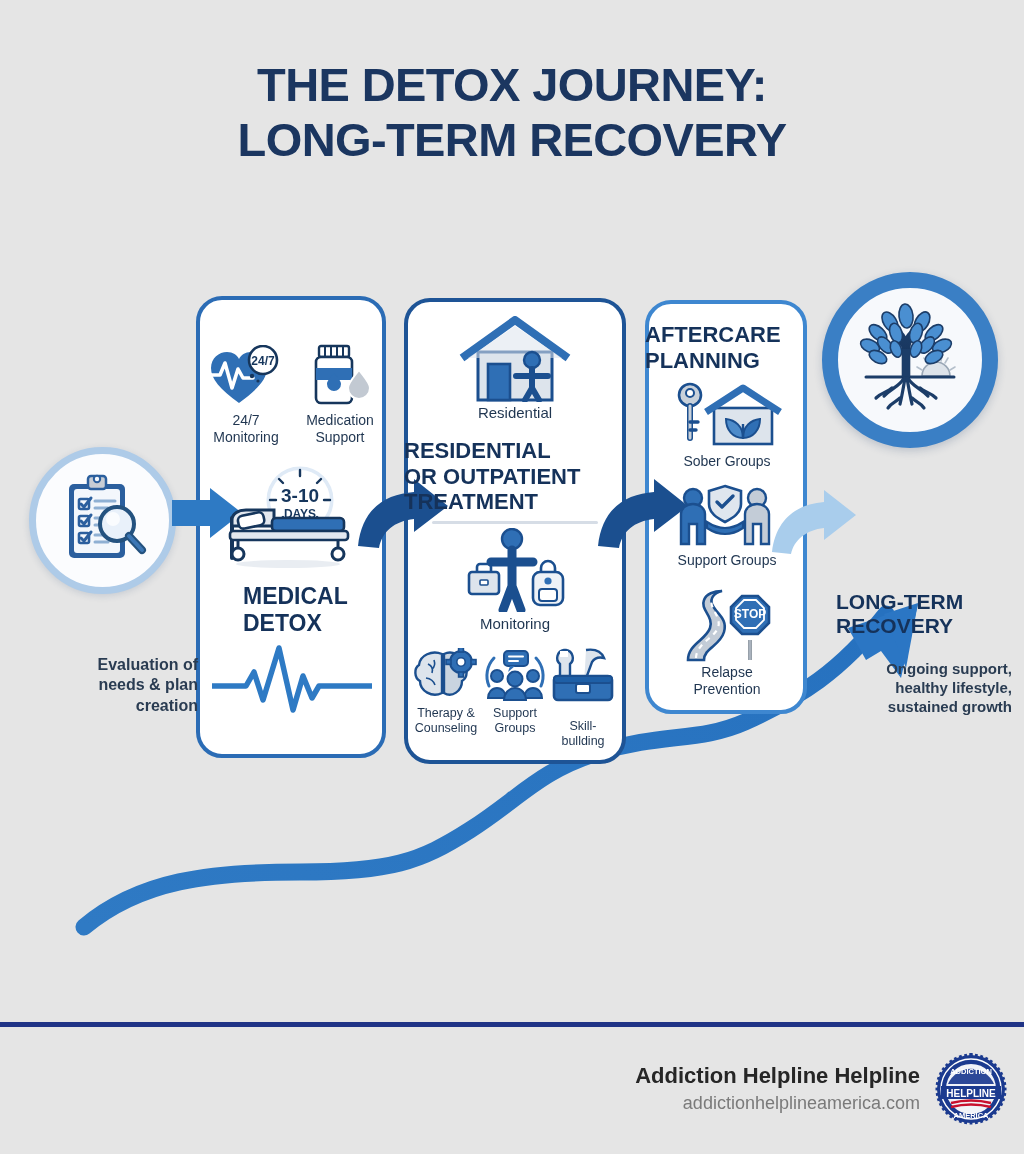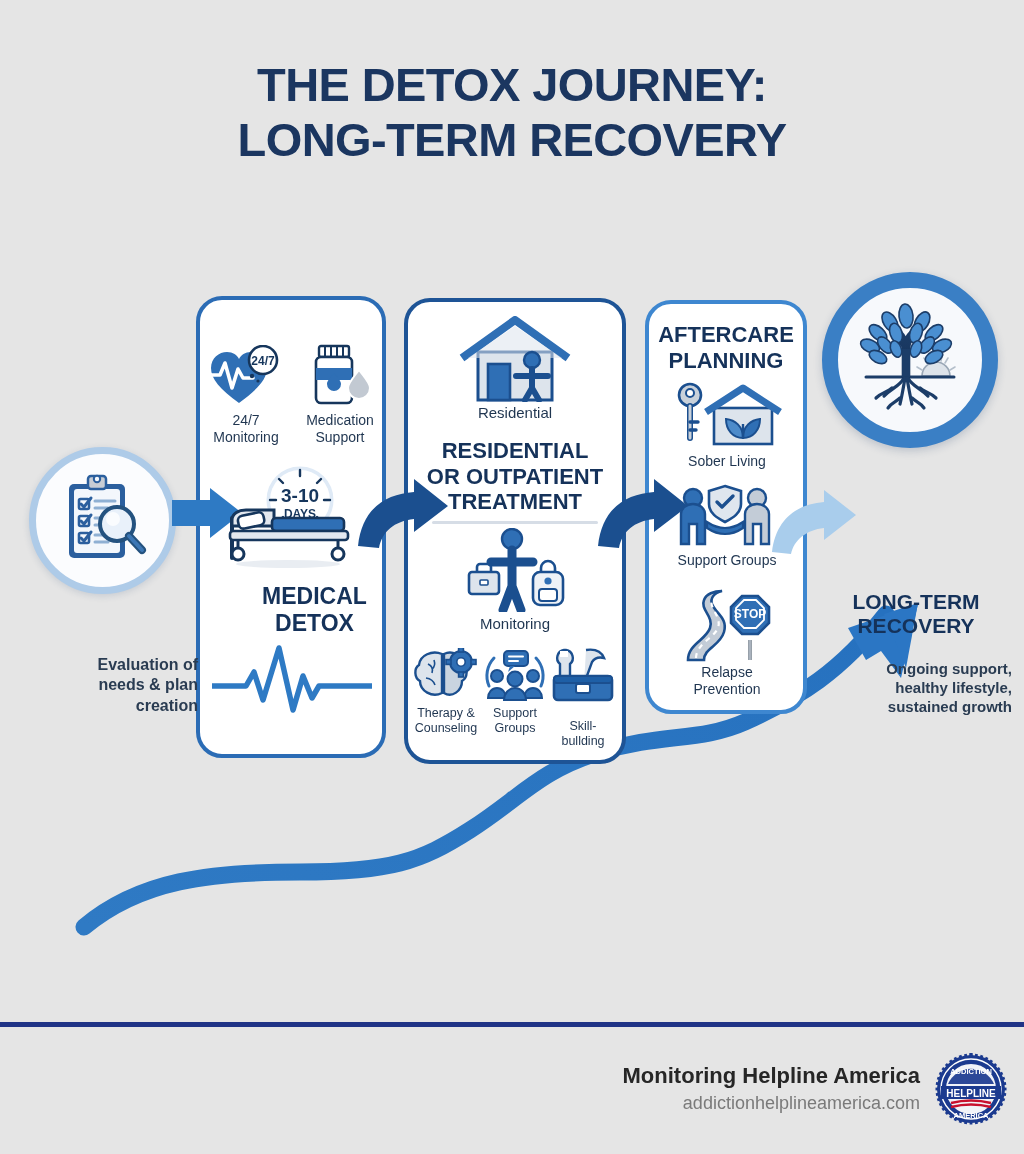--- a/index.html
+++ b/index.html
@@ -51,21 +51,21 @@
     left:822px; top:272px; width:176px; height:176px;
     background:#f7f9fc;
     border:16px solid #3a7fc5;
     box-shadow: 0 3px 9px rgba(40,70,110,.22);
   }
 
   .icon-wrap { position:absolute; display:flex; align-items:center; justify-content:center; }
 
   
   .stage-head {
-    position:absolute; text-align:center;
+    position:absolute; text-align:left;
     color:#15325a; font-weight:800; text-transform:uppercase;
     line-height:1.16;
   }
   .stage-sub {
     position:absolute; text-align:right;
     color:#24384f; font-weight:700; line-height:1.28;
   }
   .icon-cap {
     position:absolute; text-align:center; color:#1f3550;
     font-size:14px; line-height:1.2; font-weight:400;
@@ -371,21 +371,21 @@
       <path d="M22,24 v32" stroke="#1b4f8f" stroke-width="6" stroke-linecap="round"></path>
       <path d="M22,24 v32" stroke="#c9d1da" stroke-width="3" stroke-linecap="round"></path>
       <path d="M22,40 h8 M22,48 h6" stroke="#1b4f8f" stroke-width="3.4" stroke-linecap="round"></path>
       <rect x="46" y="26" width="58" height="36" fill="#dde4ec" stroke="#1b4f8f" stroke-width="2.6"></rect>
       <path d="M38,30 L75,6 L112,30" fill="none" stroke="#2f6fb5" stroke-width="7" stroke-linejoin="round"></path>
       <path d="M75,56 c0,-12 8,-18 17,-19 c0,11 -7,19 -17,19 z" fill="#2f6fb5" stroke="#1b4f8f" stroke-width="2"></path>
       <path d="M75,56 c0,-12 -8,-18 -17,-19 c0,11 7,19 17,19 z" fill="#4d8bca" stroke="#1b4f8f" stroke-width="2"></path>
       <path d="M75,56 v-14" stroke="#1b4f8f" stroke-width="2.4"></path>
     </svg>
   </div>
-  <div class="icon-cap" id="cap-sober">Sober Living</div>
+  <div class="icon-cap" id="cap-sober">Sober Groups</div>
 
   <div class="icon-wrap" style="left:669px; top:484px; width:112px; height:66px;">
     <svg viewBox="0 0 112 66" width="112" height="66">
       <g fill="#2f6fb5" stroke="#1b4f8f" stroke-width="2.4">
         <circle cx="24" cy="14" r="9"></circle>
         <path d="M12,30 a12,10 0 0 1 24,0 v30 h-8 v-20 h-8 v20 h-8 z"></path>
       </g>
       <g fill="#c3ccd7" stroke="#1b4f8f" stroke-width="2.4">
         <circle cx="88" cy="14" r="9"></circle>
         <path d="M76,30 a12,10 0 0 1 24,0 v30 h-8 v-20 h-8 v20 h-8 z"></path>
@@ -468,21 +468,21 @@
         <ellipse cx="82" cy="55" rx="5.6" ry="9.5" transform="rotate(62 82 55)"></ellipse>
         <ellipse cx="44" cy="47" rx="5.2" ry="8.6" transform="rotate(-20 44 47)"></ellipse>
         <ellipse cx="64" cy="47" rx="5.2" ry="8.6" transform="rotate(20 64 47)"></ellipse>
       </g>
     </svg>
   </div>
   <div class="stage-head" id="t-recovery">Long-Term<br>Recovery</div>
   <div class="stage-sub" id="s-recovery">Ongoing support,<br>healthy lifestyle,<br>sustained growth</div>
 
   <div id="footer-rule"></div>
-  <div id="brand-name">Monitoring Helpline America</div>
+  <div id="brand-name">Addiction Helpline Helpline</div>
   <div id="brand-url">addictionhelplineamerica.com</div>
 
   <svg id="brand-seal" viewBox="0 0 72 72">
       <g>
         <rect x="34.6" y="0.5" width="2.8" height="6" fill="#1b3a8f" transform="rotate(0 36 36)"></rect>
         <rect x="34.6" y="0.5" width="2.8" height="6" fill="#1b3a8f" transform="rotate(9 36 36)"></rect>
         <rect x="34.6" y="0.5" width="2.8" height="6" fill="#1b3a8f" transform="rotate(18 36 36)"></rect>
         <rect x="34.6" y="0.5" width="2.8" height="6" fill="#1b3a8f" transform="rotate(27 36 36)"></rect>
         <rect x="34.6" y="0.5" width="2.8" height="6" fill="#1b3a8f" transform="rotate(36 36 36)"></rect>
         <rect x="34.6" y="0.5" width="2.8" height="6" fill="#1b3a8f" transform="rotate(45 36 36)"></rect>

